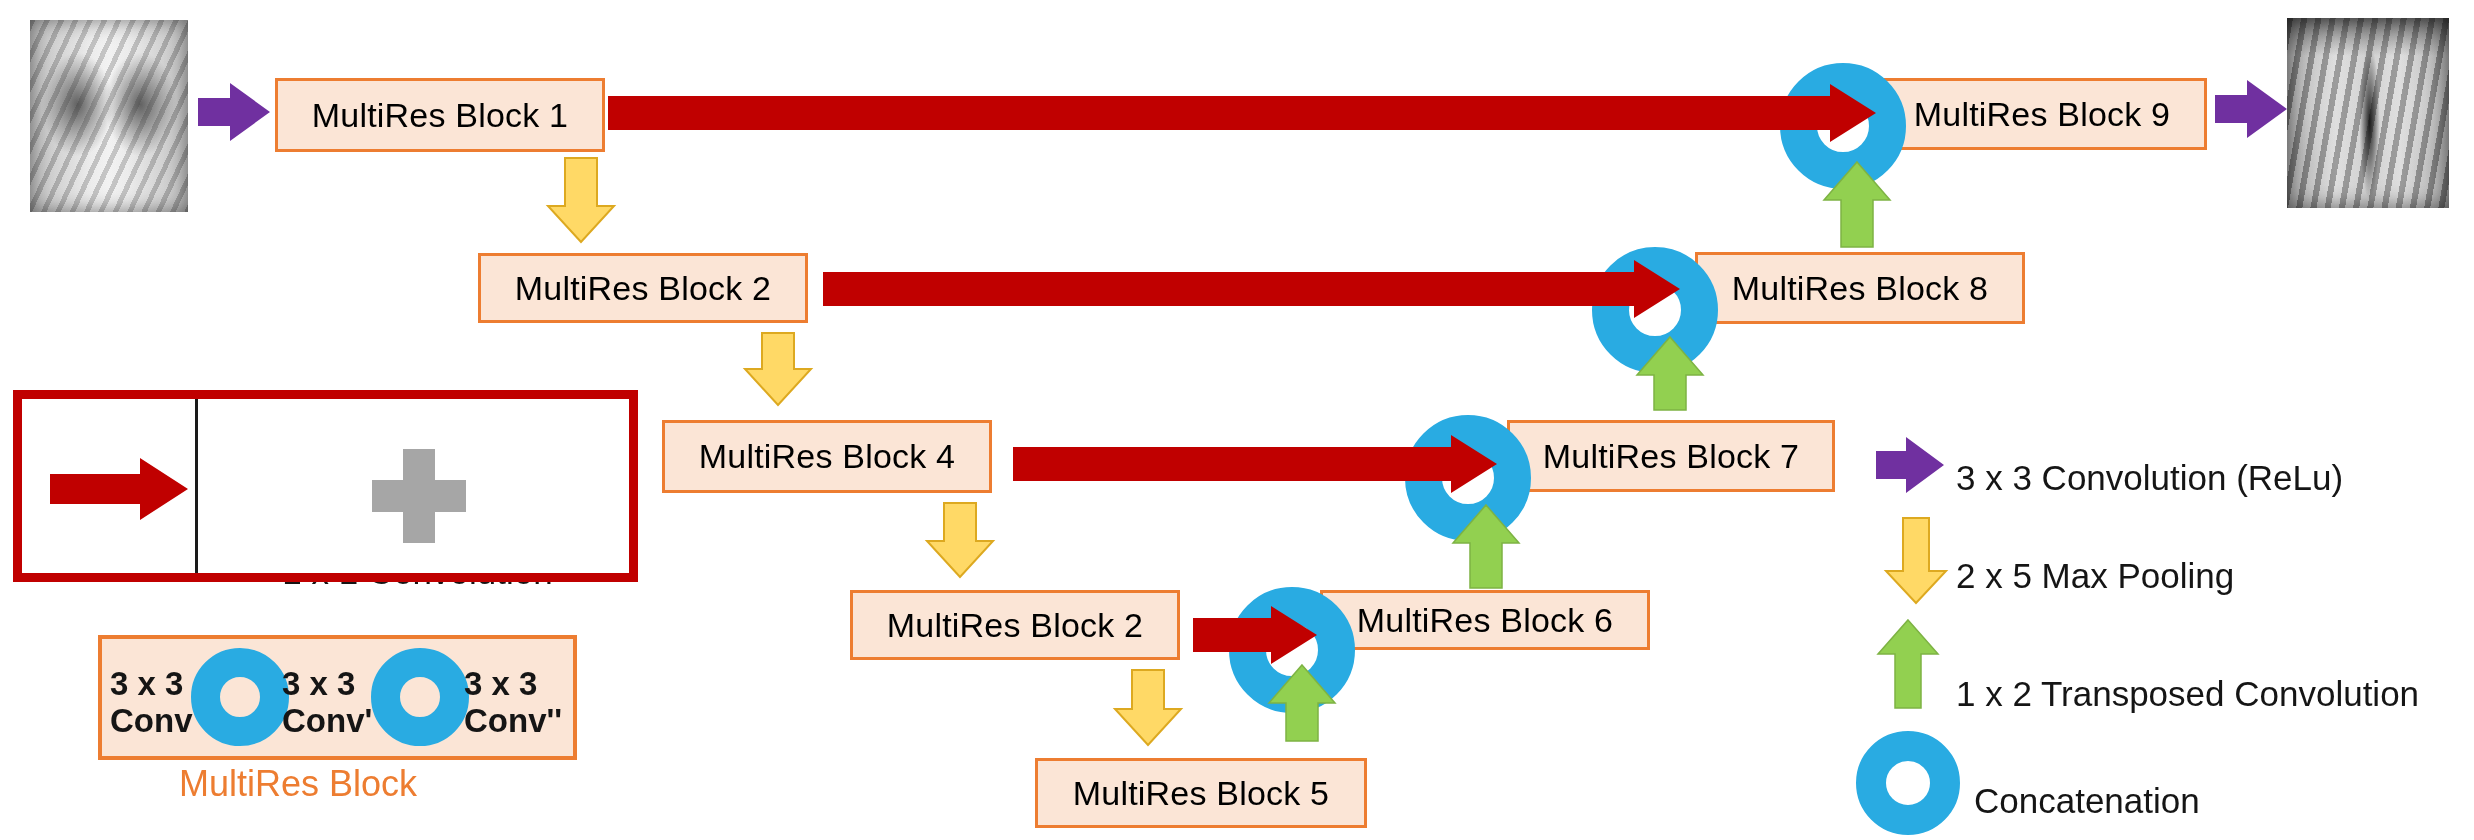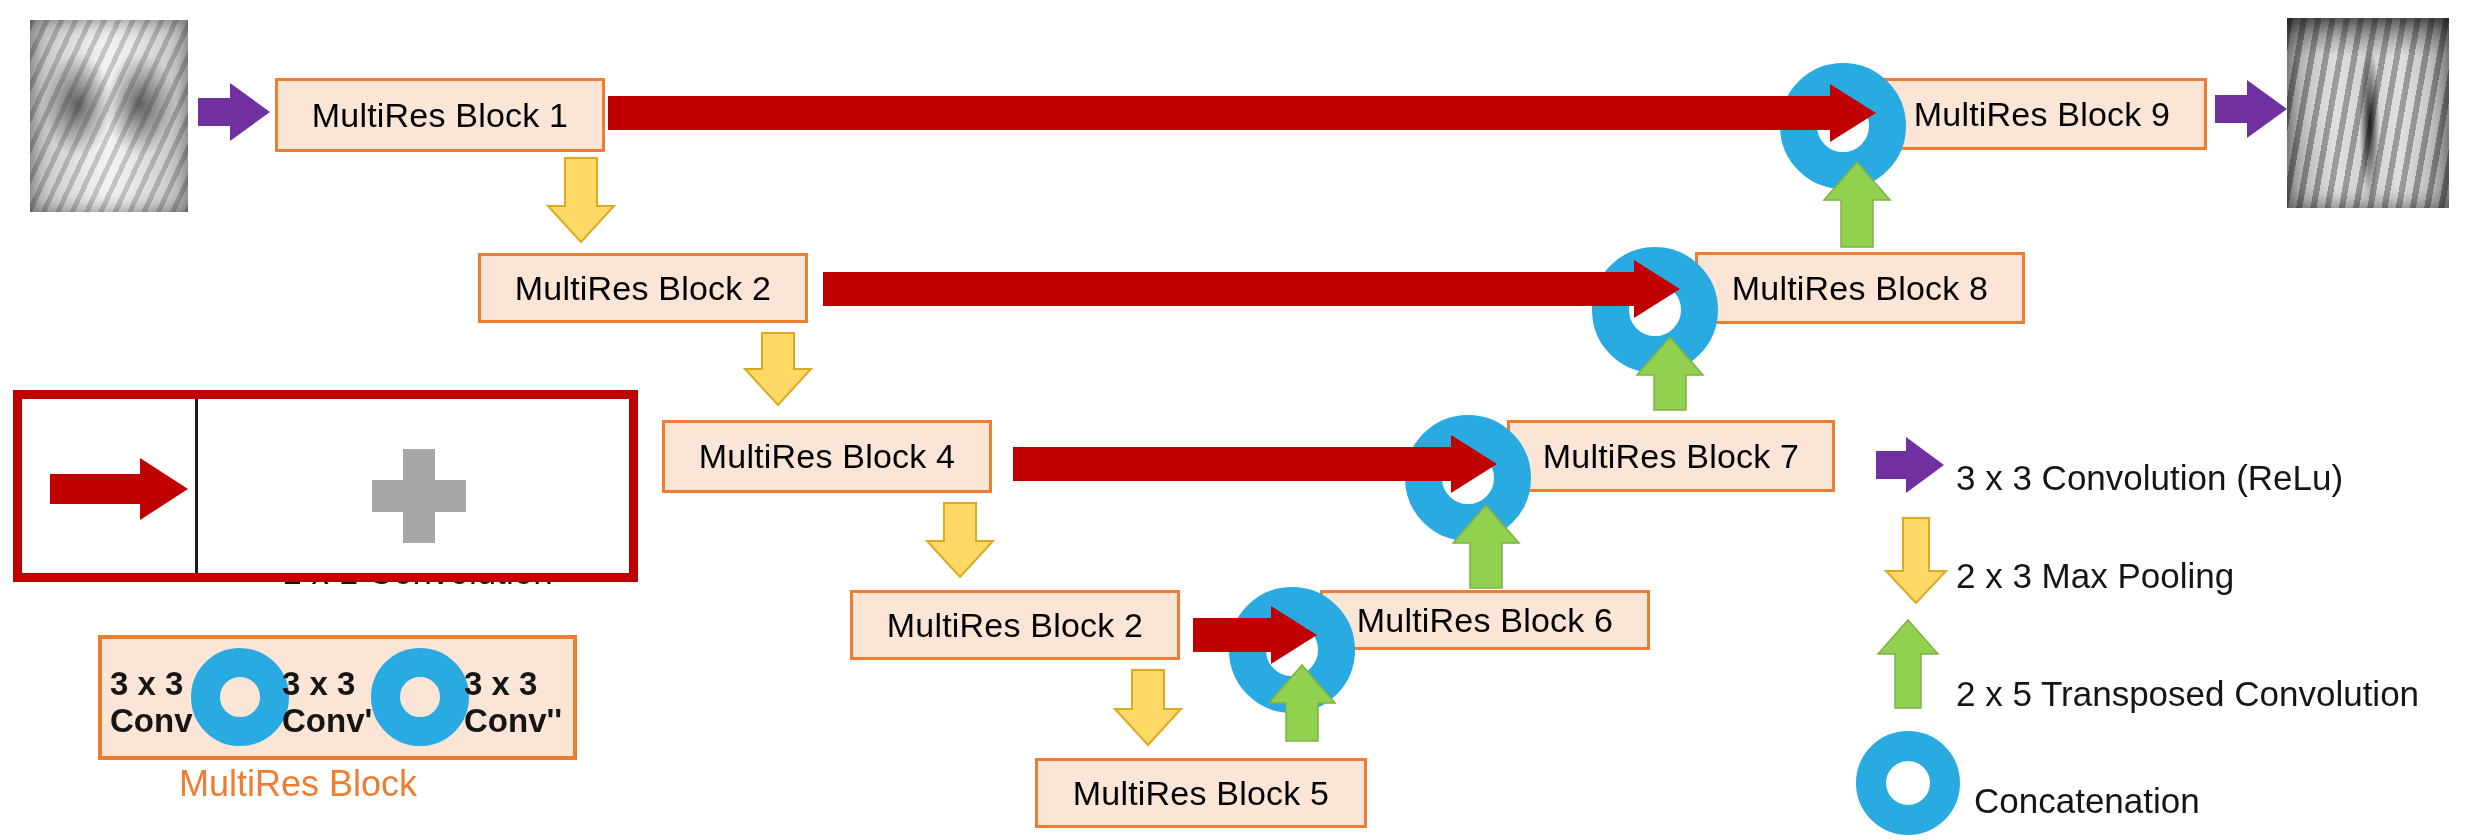--- a/index.html
+++ b/index.html
@@ -160,21 +160,21 @@
 <div class="mrcaption">MultiRes Block</div>
 
 <svg class="arr" style="left:1876px;top:437px;" width="68" height="56">
   <polygon points="0,14 30,14 30,0 68,28 30,56 30,42 0,42" fill="#7030A0"></polygon>
   </svg>
 <div class="txt" style="left:1956px;top:442px;">3 x 3 Convolution (ReLu)</div>
 
 <svg class="arr" style="left:1886px;top:518px;" width="60" height="85">
   <polygon points="17,0 43,0 43,53 60,53 30,85 0,53 17,53" fill="#FFD966" stroke="#DDA920" stroke-width="2"></polygon>
   </svg>
-<div class="txt" style="left:1956px;top:540px;">2 x 3 Max Pooling</div>
+<div class="txt" style="left:1956px;top:540px;">2 x 5 Max Pooling</div>
 
 <svg class="arr" style="left:1878px;top:620px;" width="60" height="88">
   <polygon points="30,0 60,34 43,34 43,88 17,88 17,34 0,34" fill="#92D050" stroke="#7DB343" stroke-width="1.5"></polygon>
   </svg>
-<div class="txt" style="left:1956px;top:658px;">2 x 5 Transposed  Convolution</div>
+<div class="txt" style="left:1956px;top:658px;">1 x 2 Transposed  Convolution</div>
 
 <div class="donut-mini" style="left:1856px;top:731px;border-width:30px;width:44px;height:44px;"></div>
 <div class="txt" style="left:1974px;top:765px;">Concatenation</div>
 
 </body></html>

